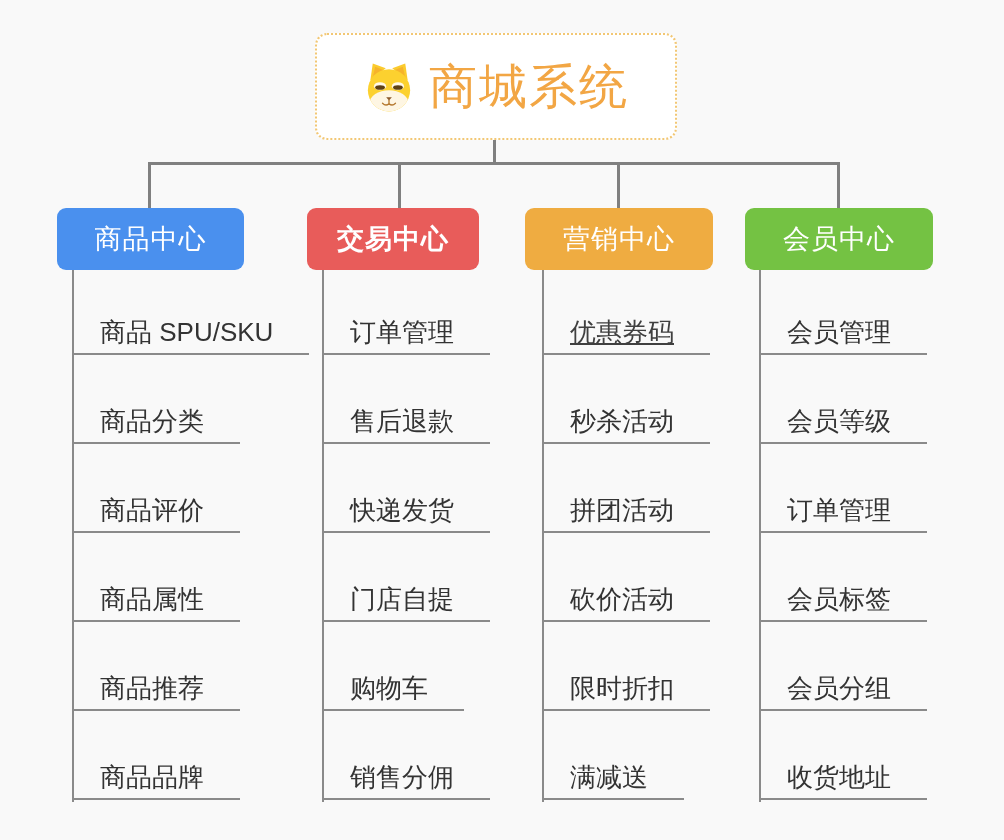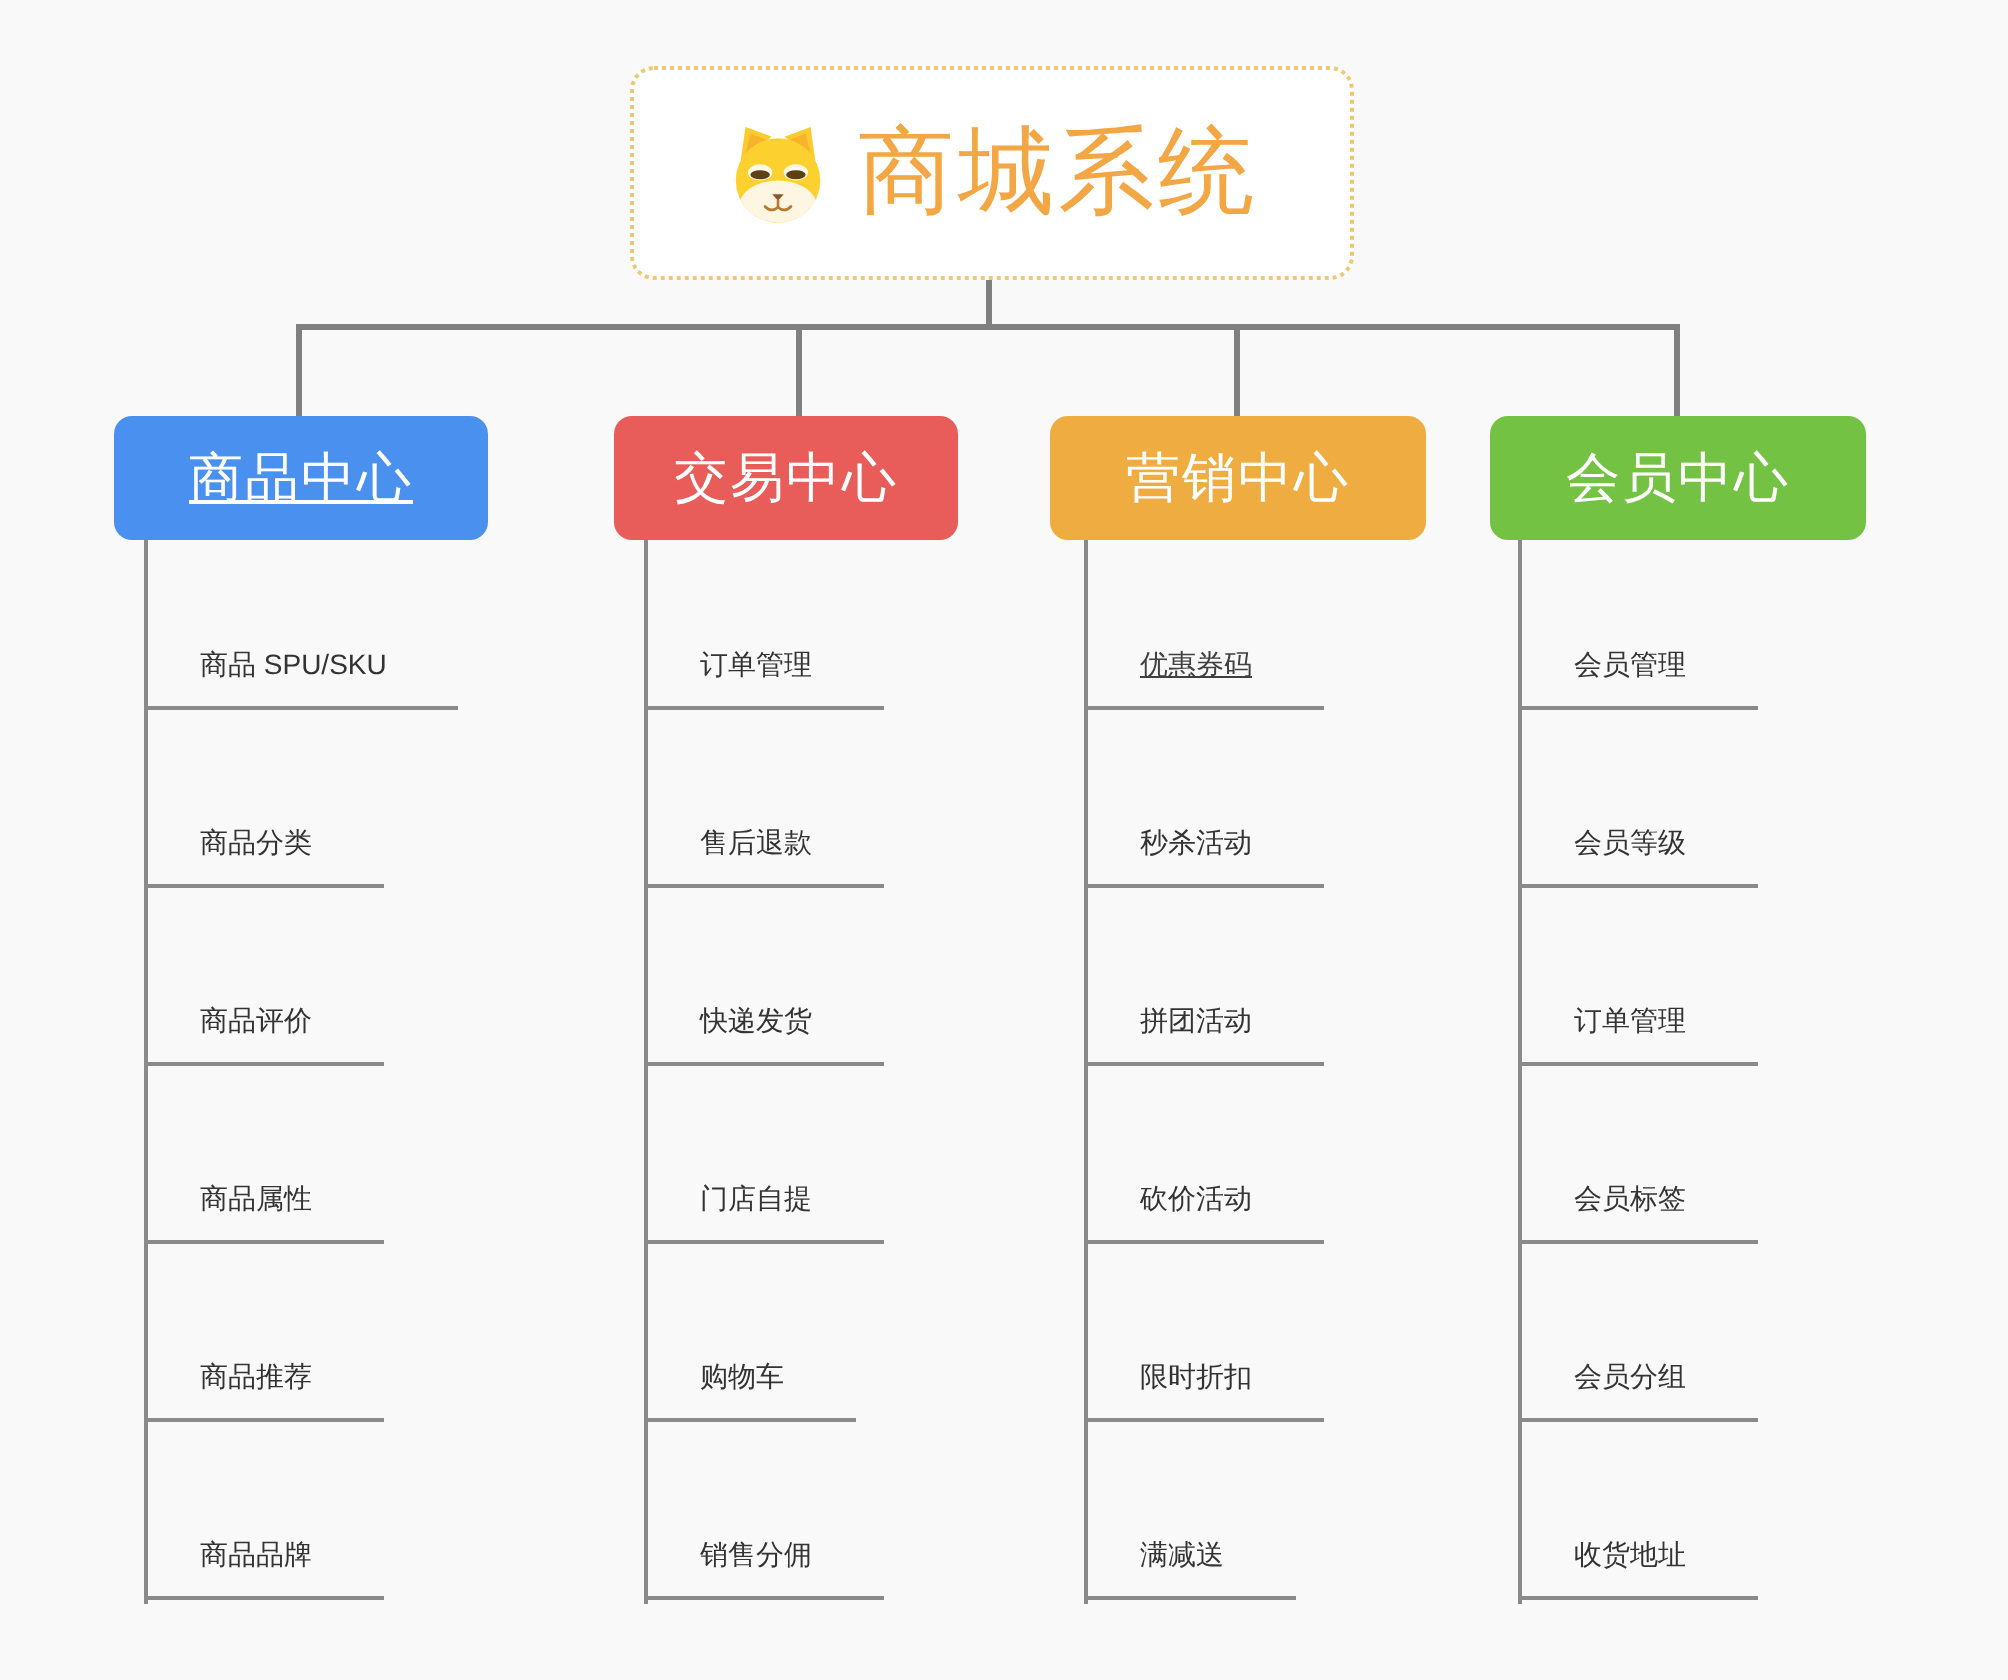--- a/index.html
+++ b/index.html
@@ -39,40 +39,40 @@
   }
 
   
   .branch{
     position:absolute;top:208px;height:62px;
     border-radius:9px;
     display:flex;align-items:center;justify-content:center;
     color:#ffffff;font-size:27px;letter-spacing:1px;
     box-sizing:border-box;
   }
-  .branch.b0{left:57px;width:187px;text-decoration:underline;}
-  .branch.b1{left:307px;width:172px;}
+  .branch.b0{left:57px;width:187px;}
+  .branch.b1{left:307px;width:172px;font-weight:bold;}
   .branch.b2{left:525px;width:188px;}
   .branch.b3{left:745px;width:188px;text-align:center;}
 
   
   .col{
     position:absolute;top:270px;height:532px;
     border-left:2px solid var(--subline,#8a8a8a);
     box-sizing:border-box;
   }
   .col.c0{left:72px;}
   .col.c1{left:322px;}
   .col.c2{left:542px;}
   .col.c3{left:759px;}
 
   .leaf{
     position:absolute;left:0;
     display:inline-block;white-space:nowrap;
-    font-size:14px;line-height:26px;color:#333333;
+    font-size:26px;line-height:26px;color:#333333;
     padding:0 36px 8px 26px;
     border-bottom:2px solid var(--subline,#8a8a8a);
   }
   
   .leaf.r0{top:49px;} .leaf.r1{top:138px;} .leaf.r2{top:227px;}
   .leaf.r3{top:316px;} .leaf.r4{top:405px;} .leaf.r5{top:494px;}
 </style>
 </head>
 <body style="background: rgb(249, 249, 249);">
 

